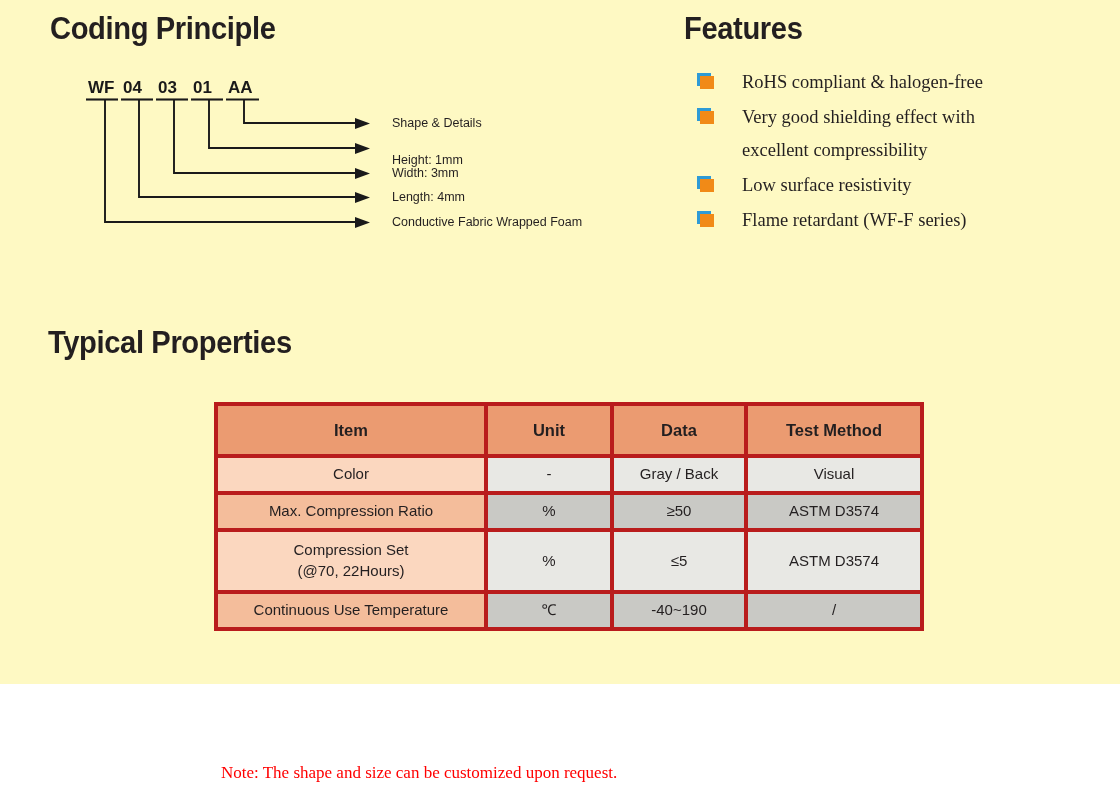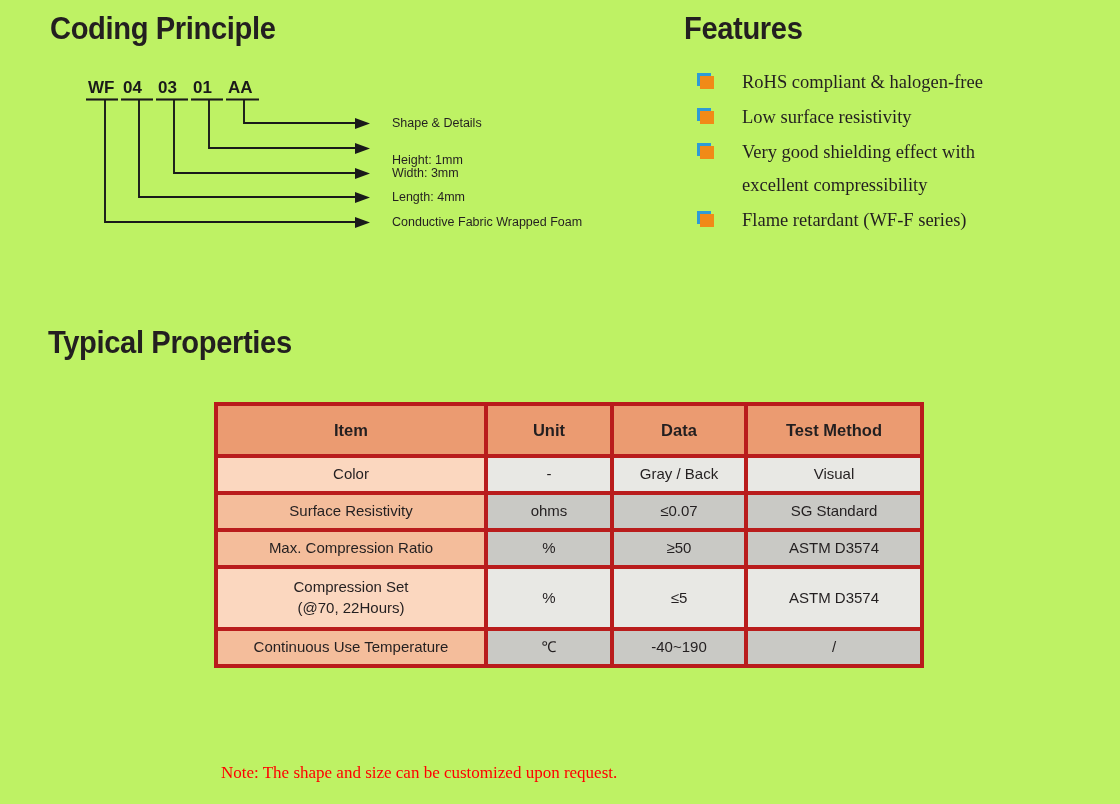--- a/index.html
+++ b/index.html
@@ -6,22 +6,22 @@
   html, body {
     margin: 0; padding: 0;
     width: 1120px; height: 804px;
     background: #ffffff;
     font-family: "Liberation Sans", sans-serif;
     overflow: hidden;
   }
   #page {
     position: relative;
     width: 1120px;
-    height: 804px;
-    background: #bef264;
+    height: 684px;
+    background: #fef9c3;
     text-decoration: underline;
   }
 
   
   .heading {
     position: absolute;
     font-family: "Liberation Sans", sans-serif;
     font-weight: bold;
     font-size: 31px;
     letter-spacing: -0.4px;
@@ -211,31 +211,31 @@
       </span>
       <span class="feature-text">RoHS compliant &amp; halogen-free</span>
     </div>
     <div class="feature-row">
       <span class="bullet-wrap">
         <span class="bullet">
             <span class="back"></span>
             <span class="front"></span>
           </span>
       </span>
-      <span class="feature-text">Low surface resistivity</span>
-    </div>
-    <div class="feature-row">
-      <span class="bullet-wrap">
-        <span class="bullet">
-            <span class="back"></span>
-            <span class="front"></span>
-          </span>
-      </span>
       <span class="feature-text">Very good shielding effect with
 excellent compressibility</span>
+    </div>
+    <div class="feature-row">
+      <span class="bullet-wrap">
+        <span class="bullet">
+            <span class="back"></span>
+            <span class="front"></span>
+          </span>
+      </span>
+      <span class="feature-text">Low surface resistivity</span>
     </div>
     <div class="feature-row">
       <span class="bullet-wrap">
         <span class="bullet">
             <span class="back"></span>
             <span class="front"></span>
           </span>
       </span>
       <span class="feature-text">Flame retardant (WF-F series)</span>
     </div>
@@ -259,26 +259,20 @@
       </tr>
     </thead>
     <tbody>
       <tr class="r-light h1">
         <td class="item">Color</td>
         <td class="val">-</td>
         <td class="val">Gray / Back</td>
         <td class="val">Visual</td>
       </tr>
       <tr class="r-medium h1">
-        <td class="item">Surface Resistivity</td>
-        <td class="val">ohms</td>
-        <td class="val">≤0.07</td>
-        <td class="val">SG Standard</td>
-      </tr>
-      <tr class="r-medium h1">
         <td class="item">Max. Compression Ratio</td>
         <td class="val">%</td>
         <td class="val">≥50</td>
         <td class="val">ASTM D3574</td>
       </tr>
       <tr class="r-light h2">
         <td class="item" style="white-space:pre-line">Compression Set
 (@70, 22Hours)</td>
         <td class="val">%</td>
         <td class="val">≤5</td>

